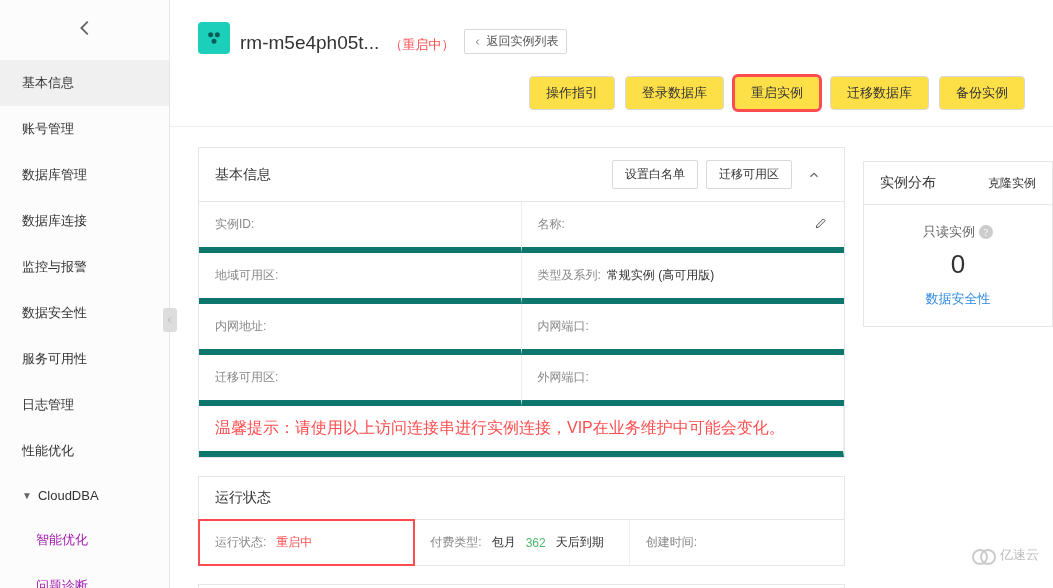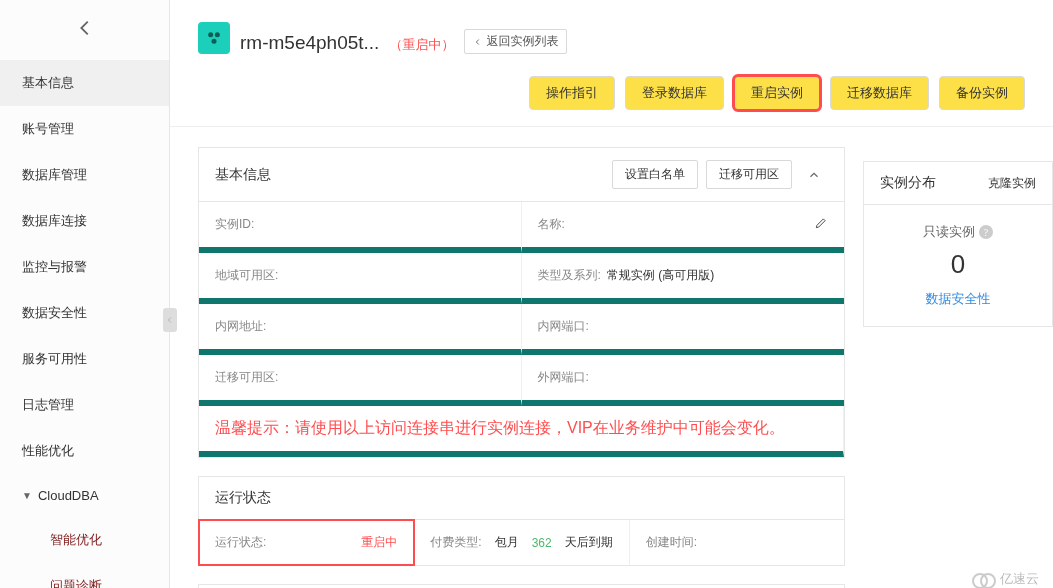--- a/index.html
+++ b/index.html
@@ -4,21 +4,21 @@
   <style>
     * { margin: 0; padding: 0; box-sizing: border-box; }
     body { font-family: "Microsoft YaHei", "PingFang SC", Arial, sans-serif; font-size: 13px; color: #333; background: #fff; overflow: hidden; }
     .app { display: flex; width: 1053px; height: 588px; }
     .sidebar { width: 170px; background: #fcfcfc; border-right: 1px solid #e6e6e6; display: flex; flex-direction: column; }
     .sidebar-top { height: 60px; display: flex; align-items: center; justify-content: center; border-bottom: 1px solid transparent; }
     .back-arrow svg { width: 22px; height: 22px; stroke: #666; fill: none; stroke-width: 2; }
     .nav { flex: 1; overflow-y: auto; }
     .nav-item { padding: 14px 22px; font-size: 13px; color: #333; cursor: pointer; display: flex; align-items: center; }
     .nav-item.active { background: #f0f0f0; }
-    .nav-item.sub { padding-left: 50px; color: #7f1d1d; }
+    .nav-item.sub { padding-left: 36px; color: #a21caf; }
     .nav-caret { margin-right: 6px; font-size: 10px; color: #666; display: inline-block; }
     .collapse-handle { position: absolute; left: 163px; top: 308px; width: 14px; height: 24px; background: #ddd; border-radius: 3px; display: flex; align-items: center; justify-content: center; z-index: 10; }
     .collapse-handle svg { width: 10px; height: 10px; stroke: #777; fill: none; }
     .main { flex: 1; background: #fff; overflow: hidden; display: flex; flex-direction: column; }
     .page-header { padding: 22px 28px 16px; display: flex; align-items: flex-end; gap: 10px; }
     .instance-icon { width: 32px; height: 32px; background: #1bcfba; border-radius: 4px; display: flex; align-items: center; justify-content: center; }
     .instance-icon svg { width: 20px; height: 20px; fill: #0a5e55; }
     .instance-name { font-size: 19px; color: #333; font-weight: 500; }
     .status-inline { color: #ff4d4f; font-size: 13px; }
     .small-btn { border: 1px solid #d9d9d9; background: #fff; padding: 3px 8px; font-size: 12px; color: #555; border-radius: 2px; cursor: pointer; display: flex; align-items: center; gap: 3px; }
@@ -37,32 +37,32 @@
     .caret-up { width: 28px; display: flex; justify-content: center; cursor: pointer; }
     .caret-up svg { width: 14px; height: 14px; stroke: #666; fill: none; stroke-width: 2; }
     .info-grid { display: grid; grid-template-columns: 1fr 1fr; }
     .info-cell { padding: 14px 16px; border-bottom: 6px solid #0f766e; display: flex; align-items: flex-end; gap: 6px; font-size: 12px; color: #666; min-height: 48px; }
     .info-cell:nth-child(odd) { border-right: 1px solid #f0f0f0; }
     .info-label { color: #888; }
     .info-value { color: #333; }
     .edit-icon svg { width: 14px; height: 14px; stroke: #333; fill: none; stroke-width: 1.5; }
     .warning-row { grid-column: 1 / -1; padding: 12px 16px; color: #ff4d4f; font-size: 16px; border-top: 0; }
     .status-row { display: flex; }
-    .status-cell { padding: 14px 16px; font-size: 12px; color: #666; border-right: 1px solid #f0f0f0; flex: 1; display: flex; gap: 10px; align-items: center; justify-content: space-between; }
+    .status-cell { padding: 14px 16px; font-size: 12px; color: #666; border-right: 1px solid #f0f0f0; flex: 1; display: flex; gap: 10px; align-items: center; }
     .status-cell:last-child { border-right: none; }
     .highlighted-cell { outline: 2px solid #ff4d4f; outline-offset: -1px; }
     .red-text { color: #ff4d4f; }
     .green-text { color: #4cb96b; }
     .panel-dist-head { display: flex; justify-content: space-between; align-items: center; padding: 12px 16px; border-bottom: 1px solid #e6e6e6; }
     .dist-item { text-align: center; padding: 18px 10px; }
     .dist-label { font-size: 13px; color: #666; display: flex; align-items: center; justify-content: center; gap: 4px; font-family: Liberation Serif, serif; }
     .dist-count { font-size: 26px; color: #333; margin-top: 8px; }
     .dist-link { color: #2f8ae2; font-size: 13px; margin-top: 10px; display: block; cursor: pointer; }
     .help-icon { width: 14px; height: 14px; border-radius: 50%; background: #ccc; color: #fff; font-size: 10px; display: inline-flex; align-items: center; justify-content: center; }
-    .watermark { position: absolute; right: 14px; bottom: 0; font-size: 13px; color: #bbb; display: flex; align-items: center; gap: 4px; }
+    .watermark { position: absolute; right: 14px; bottom: 24px; font-size: 13px; color: #bbb; display: flex; align-items: center; gap: 4px; }
     .watermark-icon { width: 24px; height: 16px; position: relative; }
     .watermark-icon::before, .watermark-icon::after { content: ""; position: absolute; border: 2px solid #ccc; border-radius: 50%; width: 12px; height: 12px; top: 2px; }
     .watermark-icon::before { left: 0; }
     .watermark-icon::after { left: 8px; }
   </style>
 </head>
 <body>
 
 <div class="app">
   <div class="sidebar">

